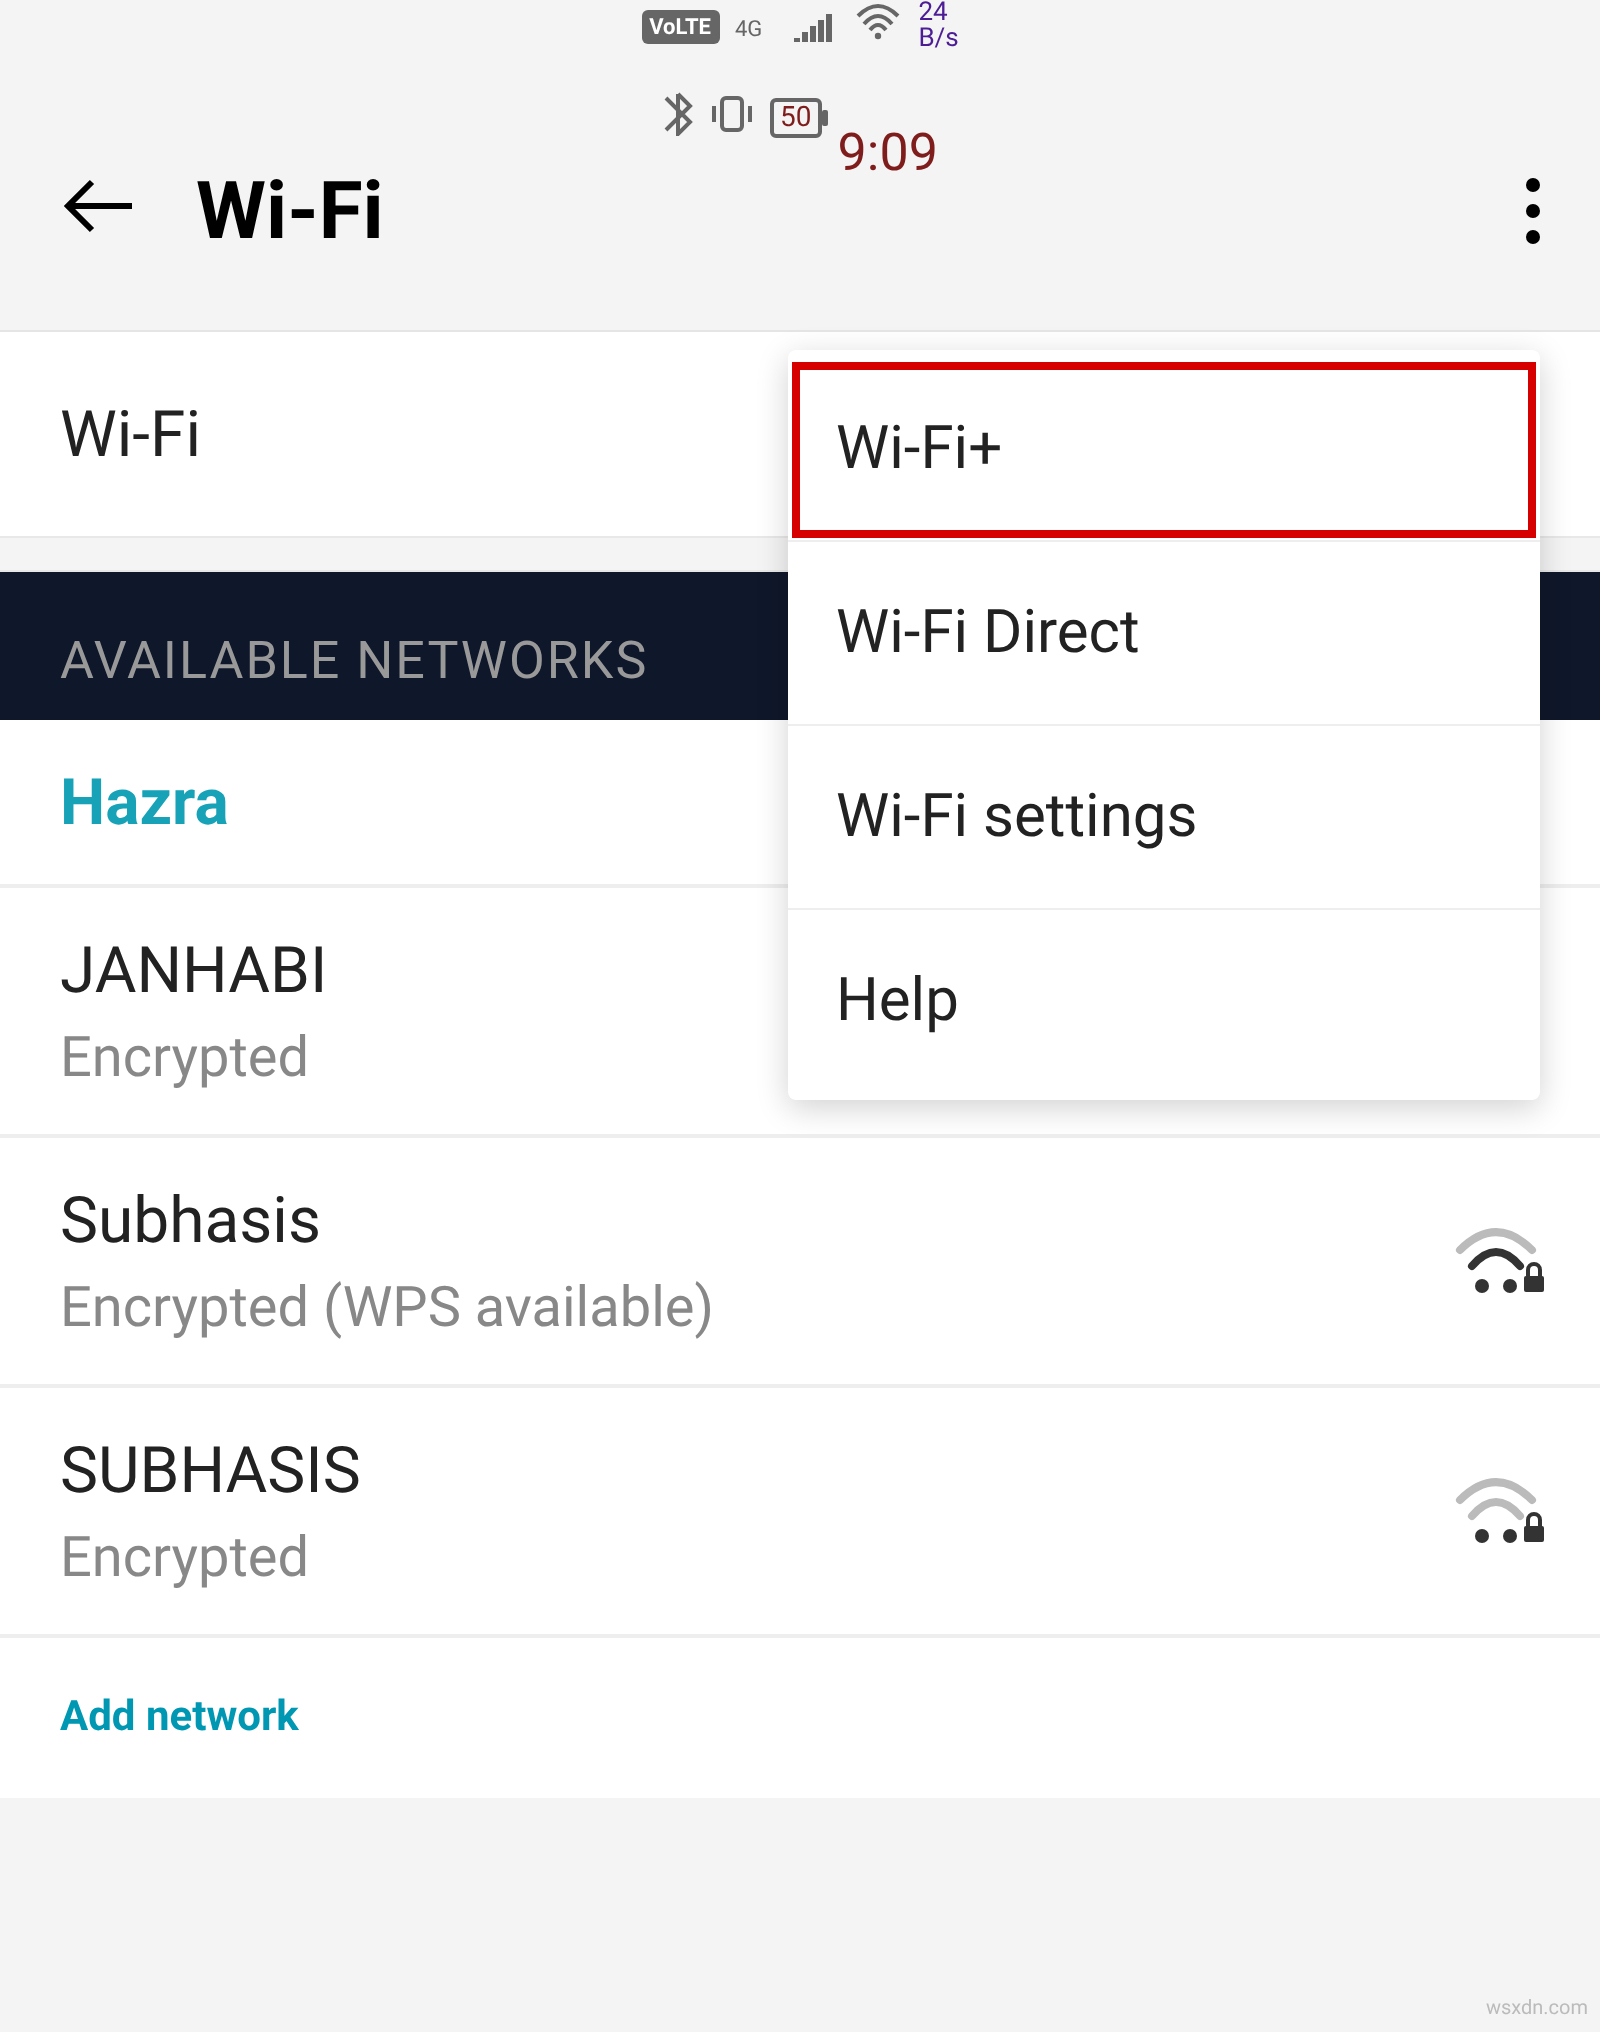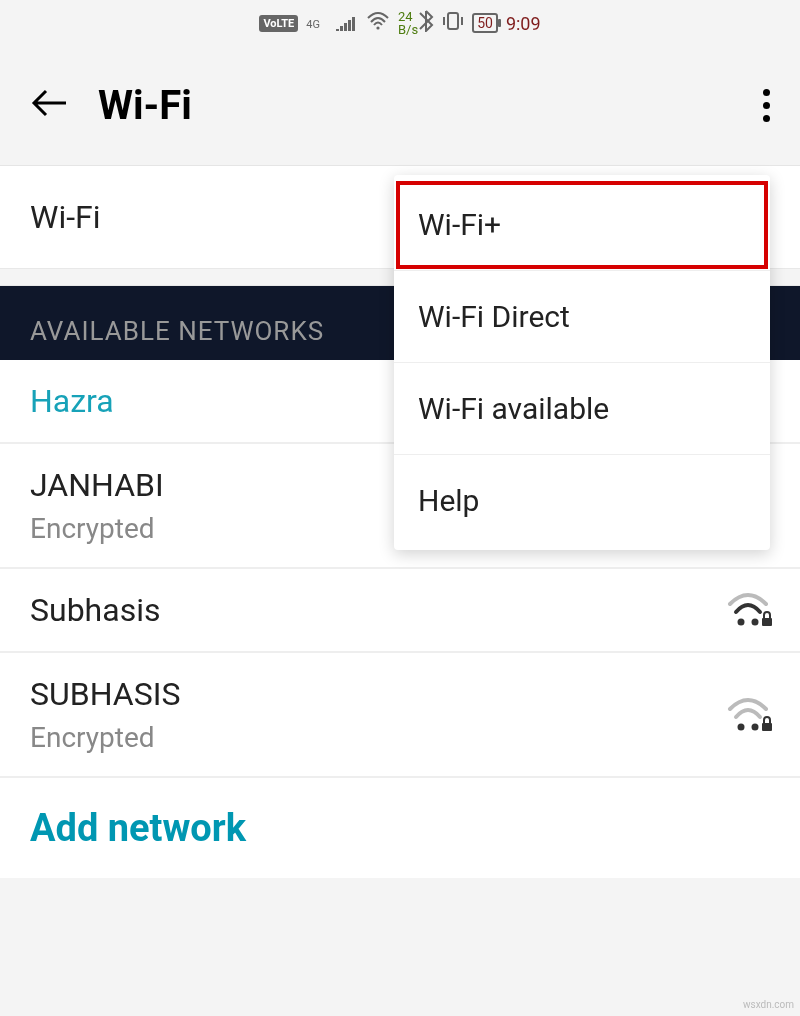--- a/index.html
+++ b/index.html
@@ -1,25 +1,25 @@
 <!DOCTYPE html>
 <html><head>
   <meta charset="utf-8">
   <style>
     * { margin: 0; padding: 0; box-sizing: border-box; font-family: -apple-system, Roboto, "Helvetica Neue", sans-serif; }
     body { width: 800px; height: 1016px; background: #f4f4f4; position: relative; overflow: hidden; }
 
     
-    .status-bar { height: 46px; display: flex; justify-content: center; align-items: center; padding: 0 20px; background: #f4f4f4; }
+    .status-bar { height: 46px; display: flex; justify-content: space-between; align-items: center; padding: 0 20px; background: #f4f4f4; flex-direction: column; }
     .status-left { display: flex; align-items: center; gap: 8px; color: #666; }
     .status-right { display: flex; align-items: center; gap: 8px; color: #7f1d1d; font-size: 20px; }
     .volte-badge { background: #666; color: #fff; font-size: 11px; font-weight: bold; padding: 2px 4px; border-radius: 3px; }
     .sig-block { display: flex; align-items: flex-end; gap: 2px; }
     .sig-label { font-size: 11px; color: #666; margin-right: 14px; }
-    .bw-block { display: flex; flex-direction: column; line-height: 1; font-size: 13px; color: #4d7c0f; text-align: left; }
+    .bw-block { display: flex; flex-direction: column; line-height: 1; font-size: 13px; color: #4c1d95; text-align: left; }
     .battery-box { border: 2px solid #666; border-radius: 3px; padding: 0 3px; font-size: 14px; position: relative; }
     .battery-box::after { content:""; position:absolute; right:-5px; top:4px; width:3px; height:8px; background:#666; border-radius:1px;}
 
     
     .app-bar { height: 120px; display: flex; align-items: center; padding: 0 30px; background: #f4f4f4; border-bottom: 1px solid #e5e5e5; }
     .back-arrow { font-size: 40px; margin-right: 30px; color: #000; }
     .app-title { font-size: 40px; font-weight: 700; flex: 1; color: #000;}
     .kebab { font-size: 30px; color: #000; letter-spacing: 0; line-height: 0.4; display:flex; flex-direction:column; gap:6px; align-items:center;}
     .kebab span{ width:7px; height:7px; background:#000; border-radius:50%; display:block;}
 
@@ -27,26 +27,26 @@
     .content { background: #fff; }
     .row-title { font-size: 32px; color: #222; }
     .wifi-toggle-row { display: flex; justify-content: space-between; align-items: center; padding: 32px 30px; background:#fff; }
     .section-gap { height: 18px; background: #f4f4f4; border-top:1px solid #e8e8e8; border-bottom:1px solid #e8e8e8; }
 
     .section-header { font-size: 26px; color: #999; letter-spacing: 1px; padding: 30px 30px 14px; background:#0f172a; }
 
     .network-row { display: flex; justify-content: space-between; align-items: center; padding: 22px 30px; border-bottom: 2px solid #eee; background:#fff;}
     .network-info { display: flex; flex-direction: column; }
     .network-name { font-size: 32px; color: #222; }
-    .network-name.connected { color: #17a2b8; font-weight: 400; }
+    .network-name.connected { color: #17a2b8; font-weight: 700; }
     .network-sub { font-size: 28px; color: #888; margin-top: 8px; }
     .wifi-icon-wrap { position: relative; width: 44px; height: 36px; }
     .lock-dot { position: absolute; right: -4px; bottom: -2px; font-size: 14px; }
 
-    .add-network { color: #0097b2; font-size: 38px; font-weight: 700; padding: 28px 30px; background:#fff;}
+    .add-network { color: #0097b2; font-size: 21px; font-weight: 700; padding: 28px 30px; background:#fff;}
 
     
     .menu { position: absolute; top: 175px; right: 30px; width: 376px; background: #fff; border-radius: 4px; box-shadow: 0 4px 16px rgba(0,0,0,0.18); z-index: 10; padding: 4px 0;}
     .menu-item { padding: 28px 24px; font-size: 30px; color: #222; border-bottom: 1px solid #eee; }
     .menu-item:last-child { border-bottom: none; }
     .menu-item.highlighted { outline: 4px solid #d60000; outline-offset: -6px; }
 
     .watermark { position: absolute; right: 6px; bottom: 6px; font-size: 10px; color: #bbb; transform: rotate(0); }
   </style>
 </head>
@@ -78,21 +78,21 @@
           <path fill="none" stroke="#666" stroke-width="2" d="M8 1v20l6-6L2 3m0 16 12-12-6-6"></path>
         </svg>
     </span>
     <span>
       <svg width="22" height="20" viewBox="0 0 22 20">
           <rect x="6" y="2" width="10" height="16" rx="2" fill="none" stroke="#666" stroke-width="2"></rect>
           <path stroke="#666" stroke-width="2" d="M2 6v8M20 6v8"></path>
         </svg>
     </span>
     <span class="battery-box">50</span>
-    <span style="font-size:18px;">9:09</span>
+    <span style="font-size:26px;margin-top:36px;">9:09</span>
   </div>
 </div>
 
 <div class="app-bar">
   <span class="back-arrow">
     <svg width="38" height="32" viewBox="0 0 38 32">
         <path fill="none" stroke="#000" stroke-width="3" d="M36 16H4M16 4 4 16l12 12"></path>
       </svg>
   </span>
   <span class="app-title">Wi-Fi</span>
@@ -120,20 +120,21 @@
   <div class="network-row">
     <div class="network-info">
       <span class="network-name">JANHABI</span>
       <span class="network-sub">Encrypted</span>
     </div>
   </div>
 
   <div class="network-row">
     <div class="network-info">
       <span class="network-name">Subhasis</span>
+      <span class="network-sub">Encrypted (WPS available)</span>
     </div>
     <div class="wifi-icon-wrap">
       <svg width="44" height="36" viewBox="0 0 44 36">
           <path fill="none" stroke="#bbb" stroke-width="4" stroke-linecap="round" d="M4 12 Q22 -6 40 12"></path>
           <path fill="none" stroke="#333" stroke-width="4" stroke-linecap="round" d="M10 20 Q22 6 34 20"></path>
           <circle cx="15" cy="30" r="3.5" fill="#333"></circle>
           <circle cx="29" cy="30" r="3.5" fill="#333"></circle>
         </svg>
       <span class="lock-dot">
         <svg width="14" height="16" viewBox="0 0 14 16">
@@ -164,17 +165,17 @@
       </span>
     </div>
   </div>
 
   <div class="add-network">Add network</div>
 </div>
 
 <div class="menu">
   <div class="menu-item highlighted">Wi-Fi+</div>
   <div class="menu-item">Wi-Fi Direct</div>
-  <div class="menu-item">Wi-Fi available</div>
+  <div class="menu-item">Wi-Fi settings</div>
   <div class="menu-item">Help</div>
 </div>
 
 <div class="watermark">wsxdn.com</div>
 
 </body></html>

